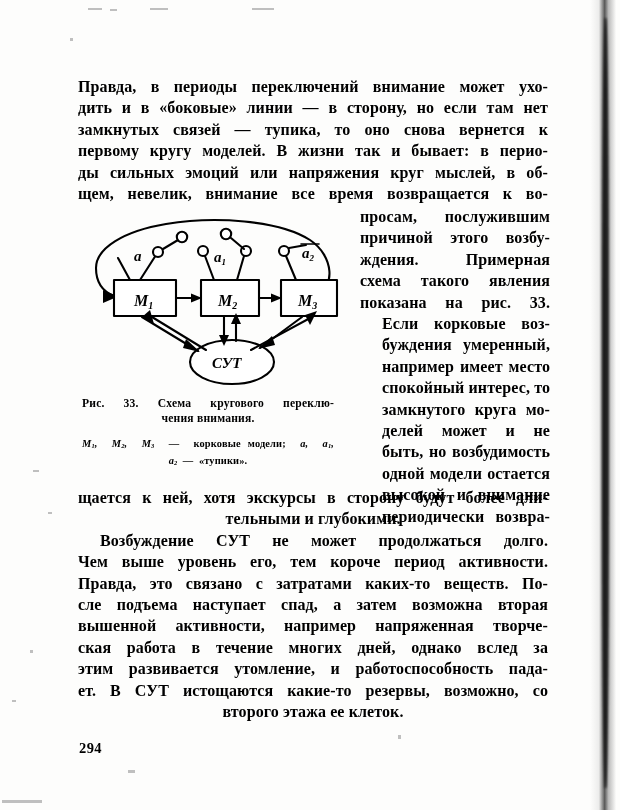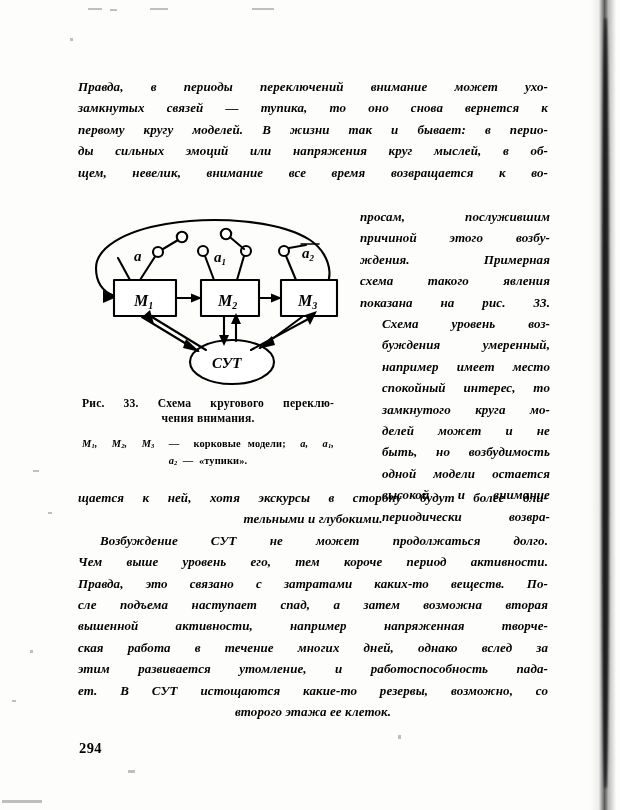--- a/index.html
+++ b/index.html
@@ -46,26 +46,25 @@
   .speck {
     position: absolute;
     background: #8d8d8d;
     opacity: .55;
     pointer-events: none;
   }
 
   
   .col {
     position: absolute;
-    font-size: 13px;
+    font-size: 16px;
     line-height: 21.4px;
     text-align: justify;
     letter-spacing: .1px;
     font-weight: 600;
-    font-style: italic;
   }
   .para-top {
     left: 78px;
     top: 76px;
     width: 470px;
   }
   .para-right {
     left: 360px;
     top: 206px;
     width: 190px;
@@ -158,37 +157,38 @@
   <div class="speck" style="left:48px;top:512px;width:4px;height:2px;"></div>
   <div class="speck" style="left:30px;top:650px;width:3px;height:3px;"></div>
   <div class="speck" style="left:12px;top:700px;width:4px;height:2px;"></div>
   <div class="speck" style="left:128px;top:770px;width:7px;height:3px;"></div>
   <div class="speck" style="left:2px;top:800px;width:40px;height:3px;"></div>
   <div class="speck" style="left:398px;top:735px;width:3px;height:4px;"></div>
 
   <div class="col para-top">
     <p>
       <span class="j">Правда, в периоды переключений внимание может ухо-</span>
+      <span class="j">дить и в «боковые» линии — в сторону, но если там нет</span>
       <span class="j">замкнутых связей — тупика, то оно снова вернется к</span>
       <span class="j">первому кругу моделей. В жизни так и бывает: в перио-</span>
       <span class="j">ды сильных эмоций или напряжения круг мыслей, в об-</span>
       <span class="j">щем, невелик, внимание все время возвращается к во-</span>
     </p>
   </div>
 
   <div class="col para-right">
     <p>
       <span class="j">просам, послужившим</span>
       <span class="j">причиной этого возбу-</span>
       <span class="j">ждения.   Примерная</span>
       <span class="j">схема такого явления</span>
       <span class="j">показана на рис. 33.</span>
     </p>
     <p class="ind">
-      <span class="j" style="text-indent:22px;">Схема уровень воз-</span>
+      <span class="j" style="text-indent:22px;">Если корковые воз-</span>
       <span class="j">буждения   умеренный,</span>
       <span class="j">например имеет место</span>
       <span class="j">спокойный интерес, то</span>
       <span class="j">замкнутого круга мо-</span>
       <span class="j">делей   может   и   не</span>
       <span class="j">быть, но возбудимость</span>
       <span class="j">одной модели остается</span>
       <span class="j">высокой  и  внимание</span>
       <span class="j">периодически   возвра-</span>
     </p>

